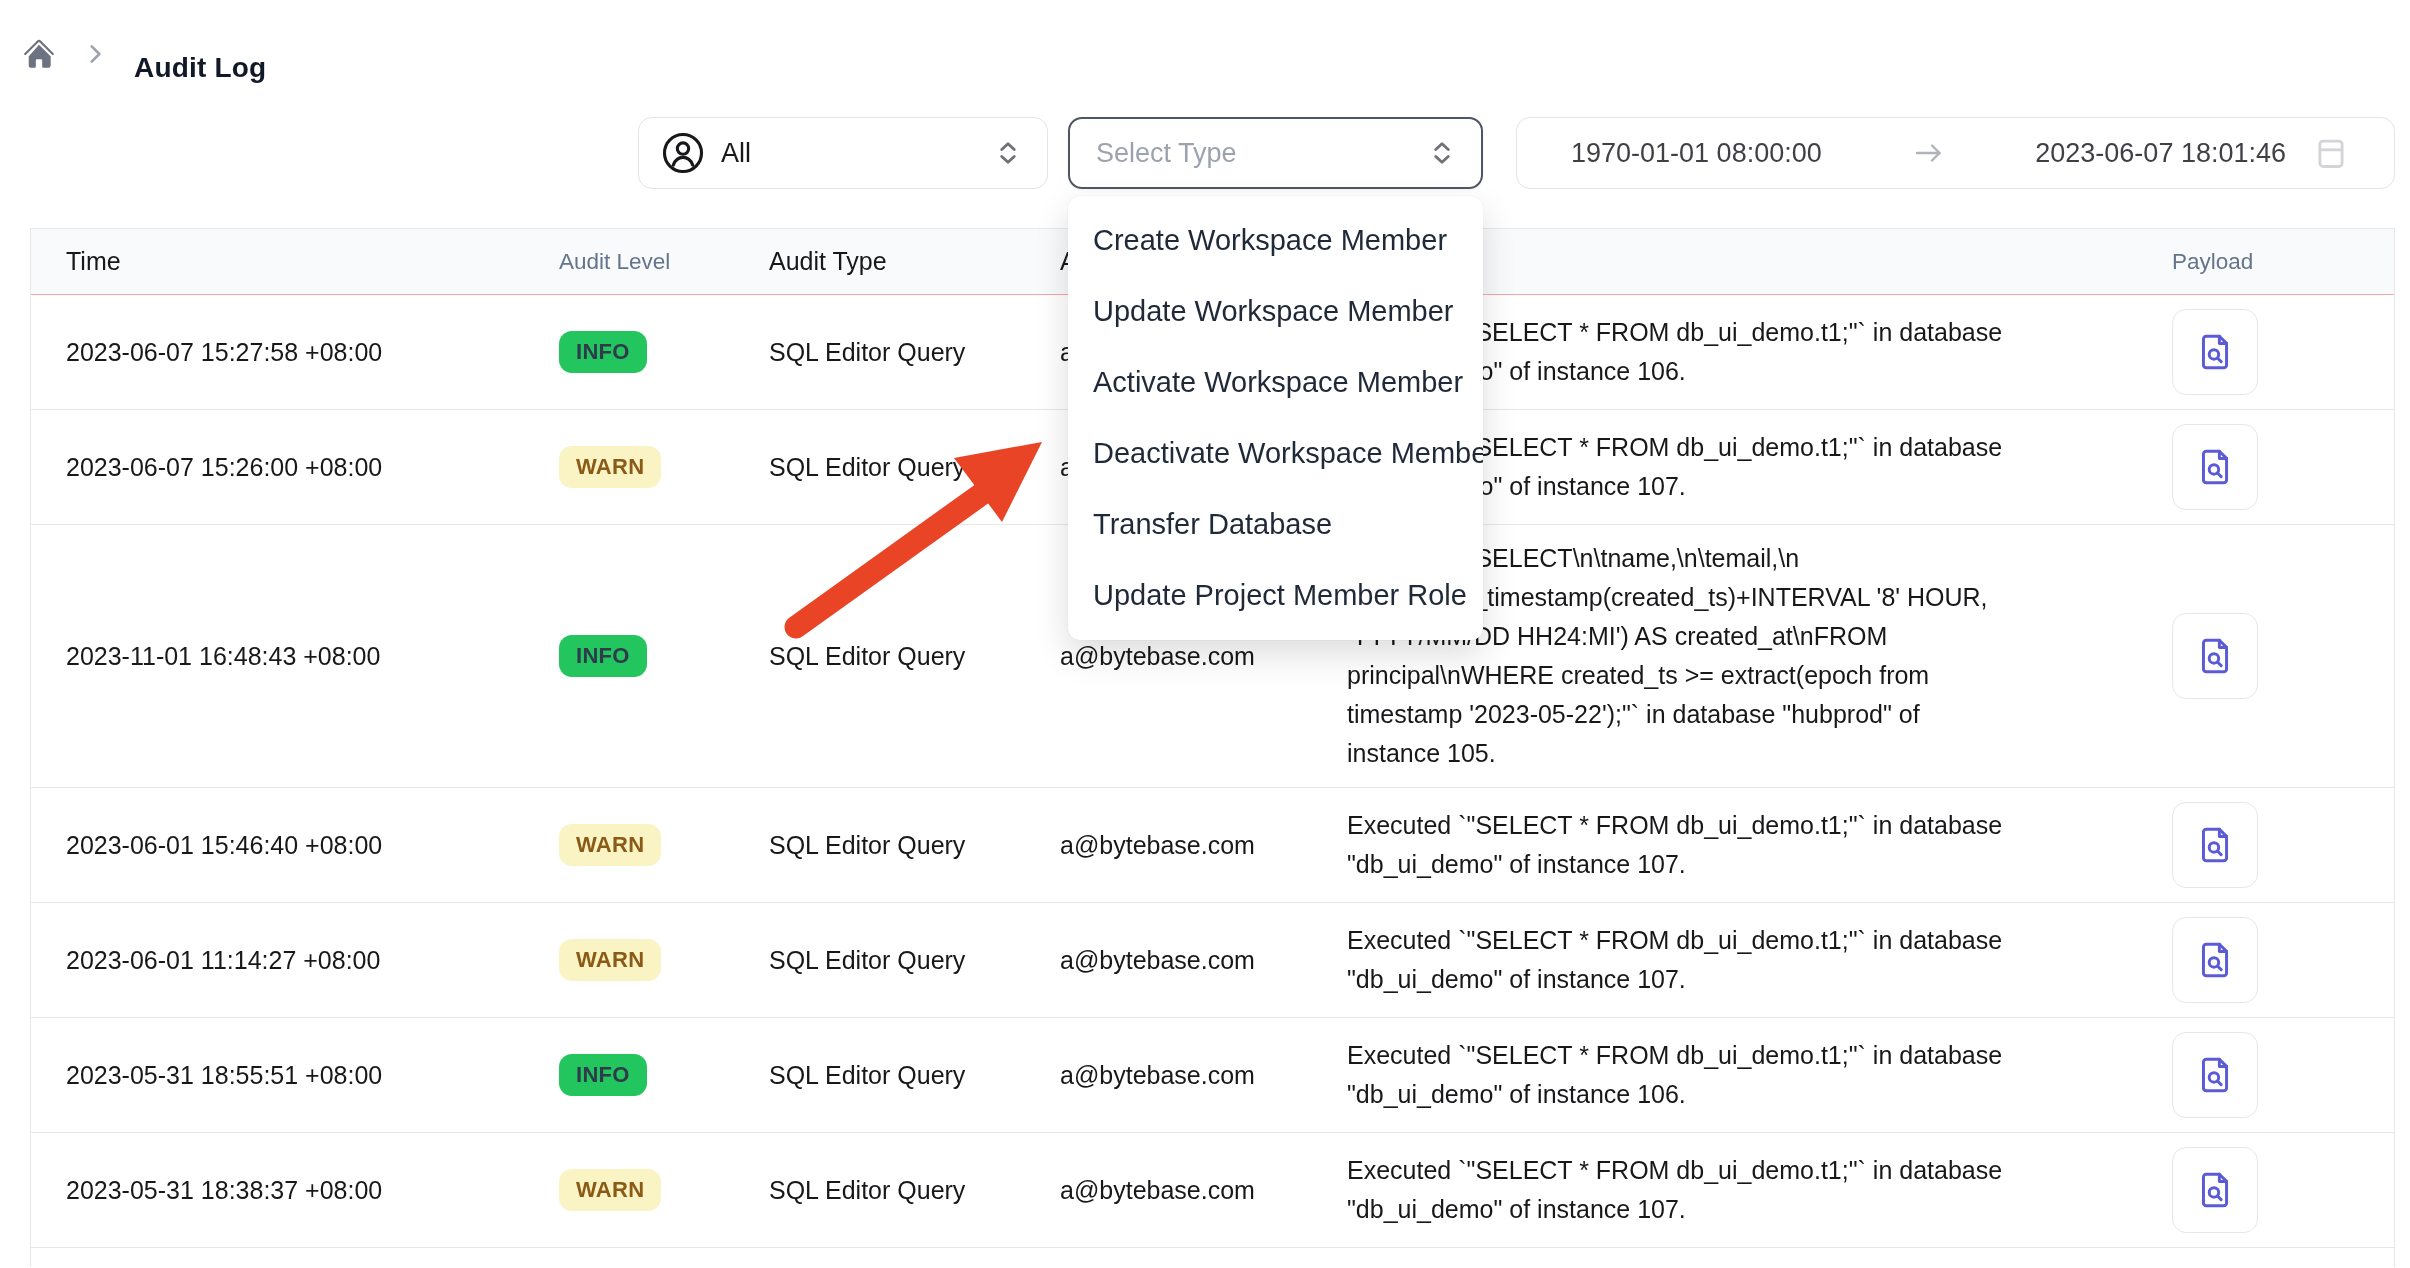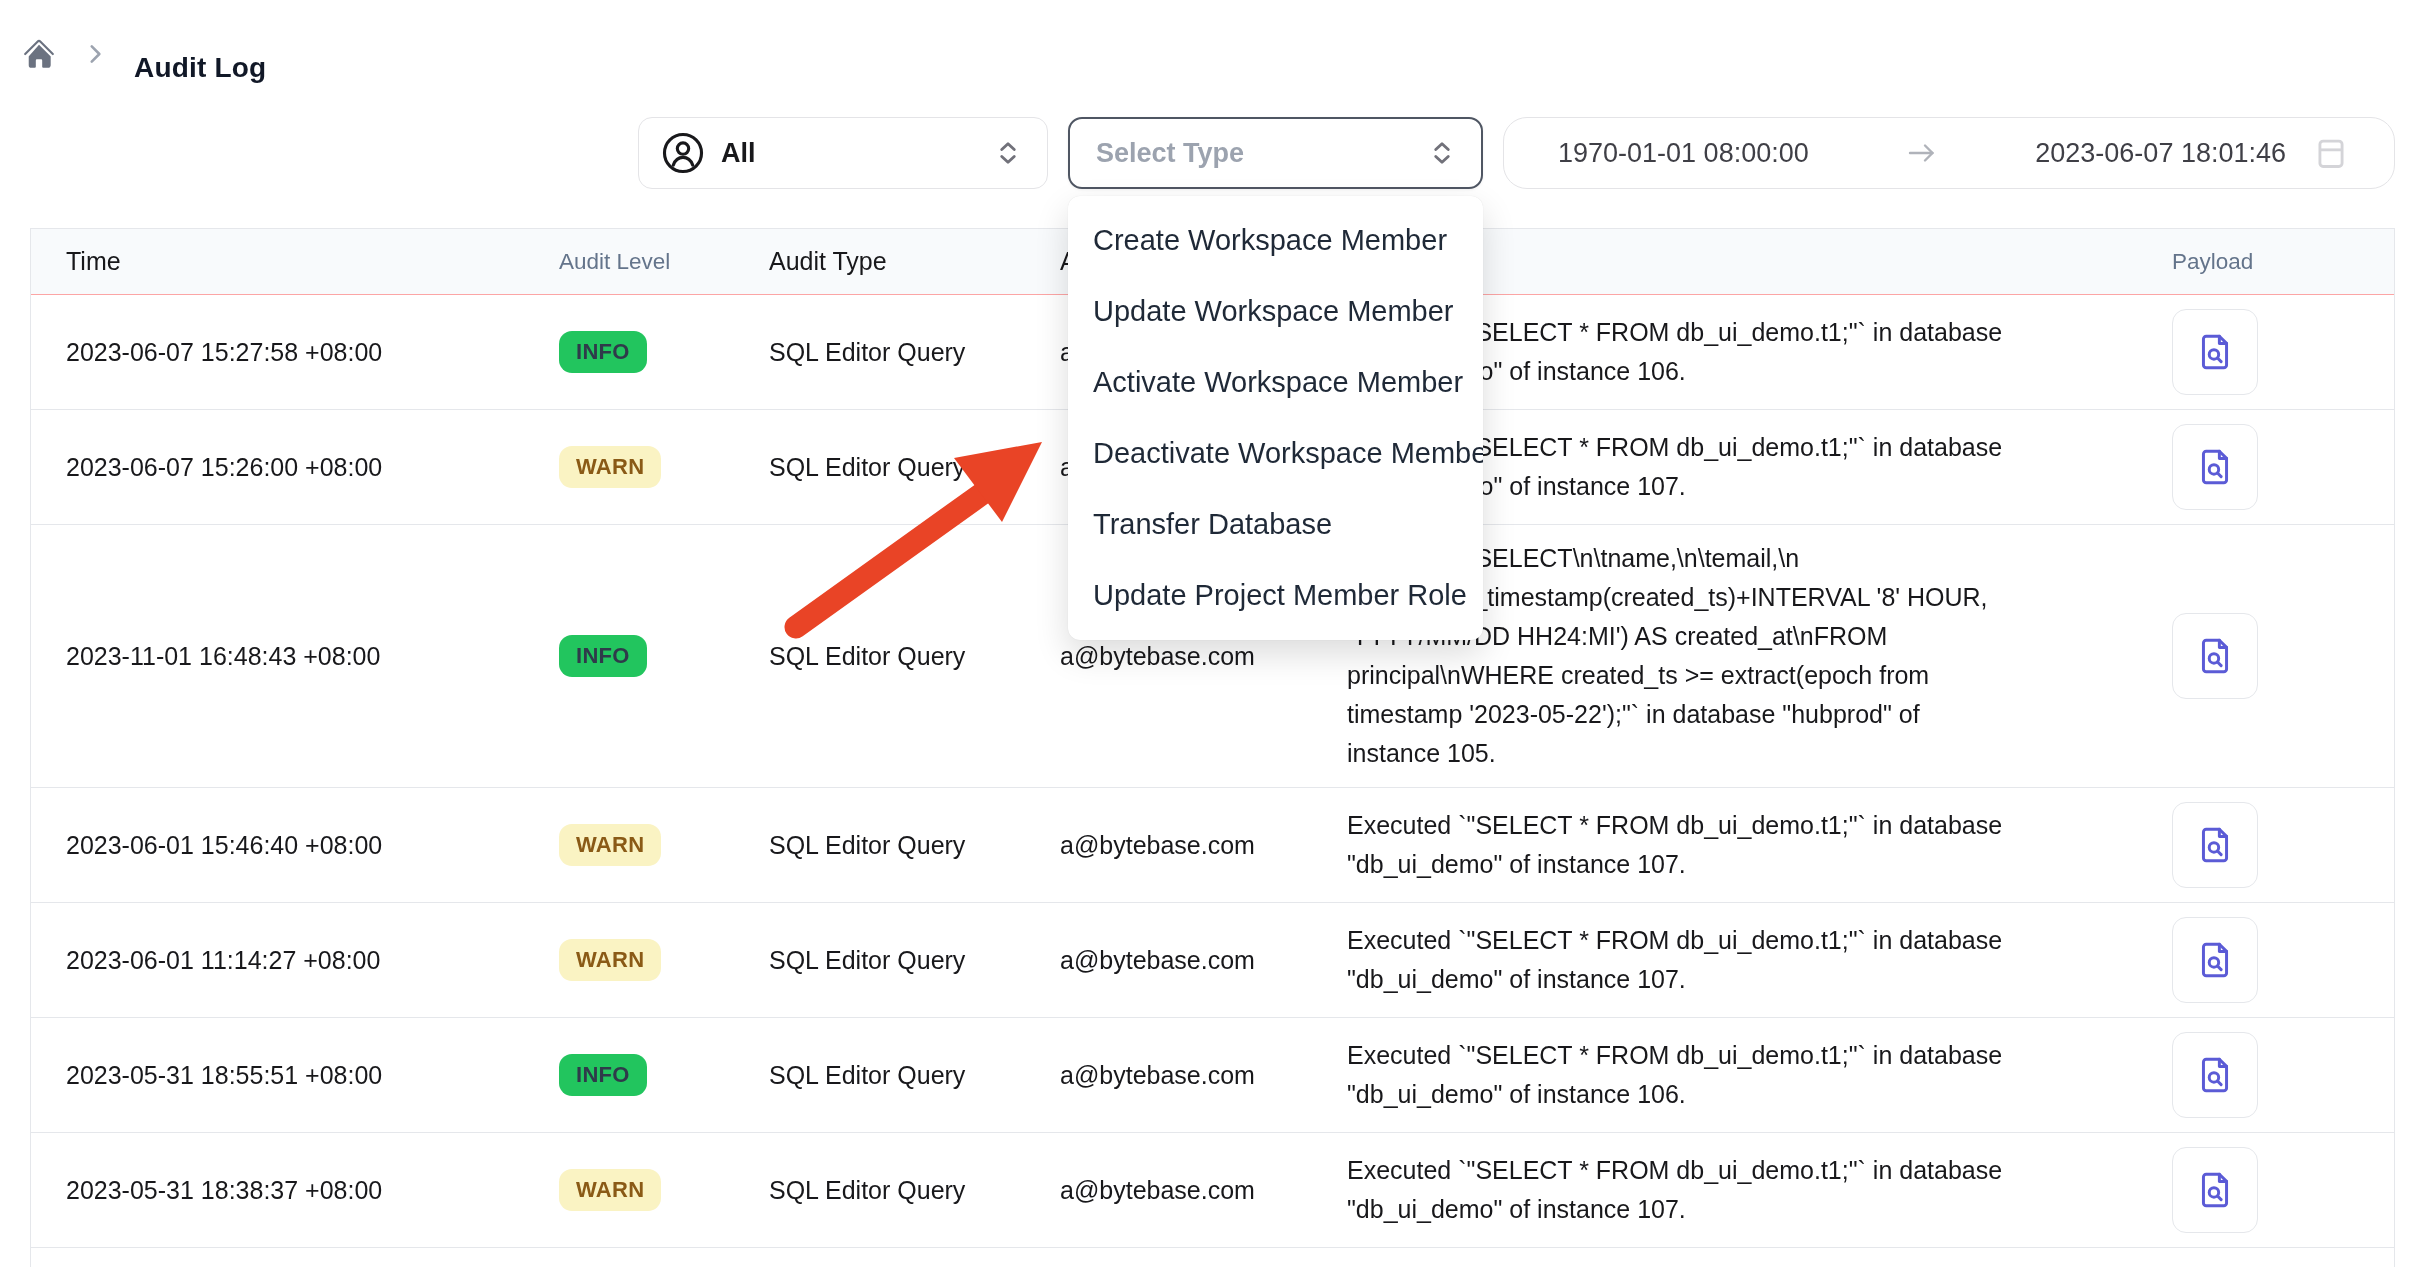--- a/index.html
+++ b/index.html
@@ -9,31 +9,31 @@
 
   
   .breadcrumb { position:absolute; left:22px; top:24px; display:flex; align-items:center; gap:26px; }
   .crumb-home { width:34px; height:34px; color:#6b7280; cursor:pointer; }
   .crumb-chev { width:26px; height:26px; color:#9ca3af; }
   .crumb-title { font-size:28px; font-weight:600; color:#111827; letter-spacing:.2px;margin-top:28px; }
 
   
   .filters { position:absolute; left:638px; top:117px; right:15px; height:72px; display:flex; gap:20px; }
   .select-box { display:flex; align-items:center; border:1.5px solid #e4e4e7; border-radius:14px;
-                background:#fff; height:72px; cursor:pointer;font-weight:bold; }
+                background:#fff; height:72px; cursor:pointer; }
   .sel-all { width:410px; padding:0 24px 0 22px; }
   .sel-type { width:415px; padding:0 24px 0 26px; border:2.5px solid #4f5663;
               box-shadow:0 1px 3px rgba(0,0,0,.06); }
   .sel-all .txt { font-size:27px; margin-left:16px; color:#18181b; }
   .sel-type .txt { font-size:27px; color:#9ca3af; }
   .spacer { flex:1; }
   .updown { width:30px; height:30px; color:#71717a; flex:none; }
   .person-ic { width:44px; height:44px; color:#18181b; flex:none; }
   .date-range { flex:1; display:flex; align-items:center; border:1.5px solid #e4e4e7;
-                border-radius:24px; background:#fff; padding:0 44px 0 54px; cursor:pointer; }
+                border-radius:14px; background:#fff; padding:0 44px 0 54px; cursor:pointer;margin-left:13px; }
   .date-txt { font-size:27px; color:#3f3f46; }
   .arrow-ic { width:36px; height:36px; color:#b0b3ba; flex:none; }
   .cal-ic { width:38px; height:38px; color:#d4d4d8; flex:none; margin-left:26px; }
 
   
   .table { position:absolute; left:30px; top:228px; right:15px;
            border:1px solid #e5e7eb; border-bottom:none; background:#fff; }
   .grid { display:grid; grid-template-columns:493px 210px 291px 287px 800px 1fr; align-items:center; }
   .thead { height:66px; background:#f8fafc; border-bottom:1px solid #fca5a5;
            color:#64748b; font-size:22.5px; font-weight:500; }

